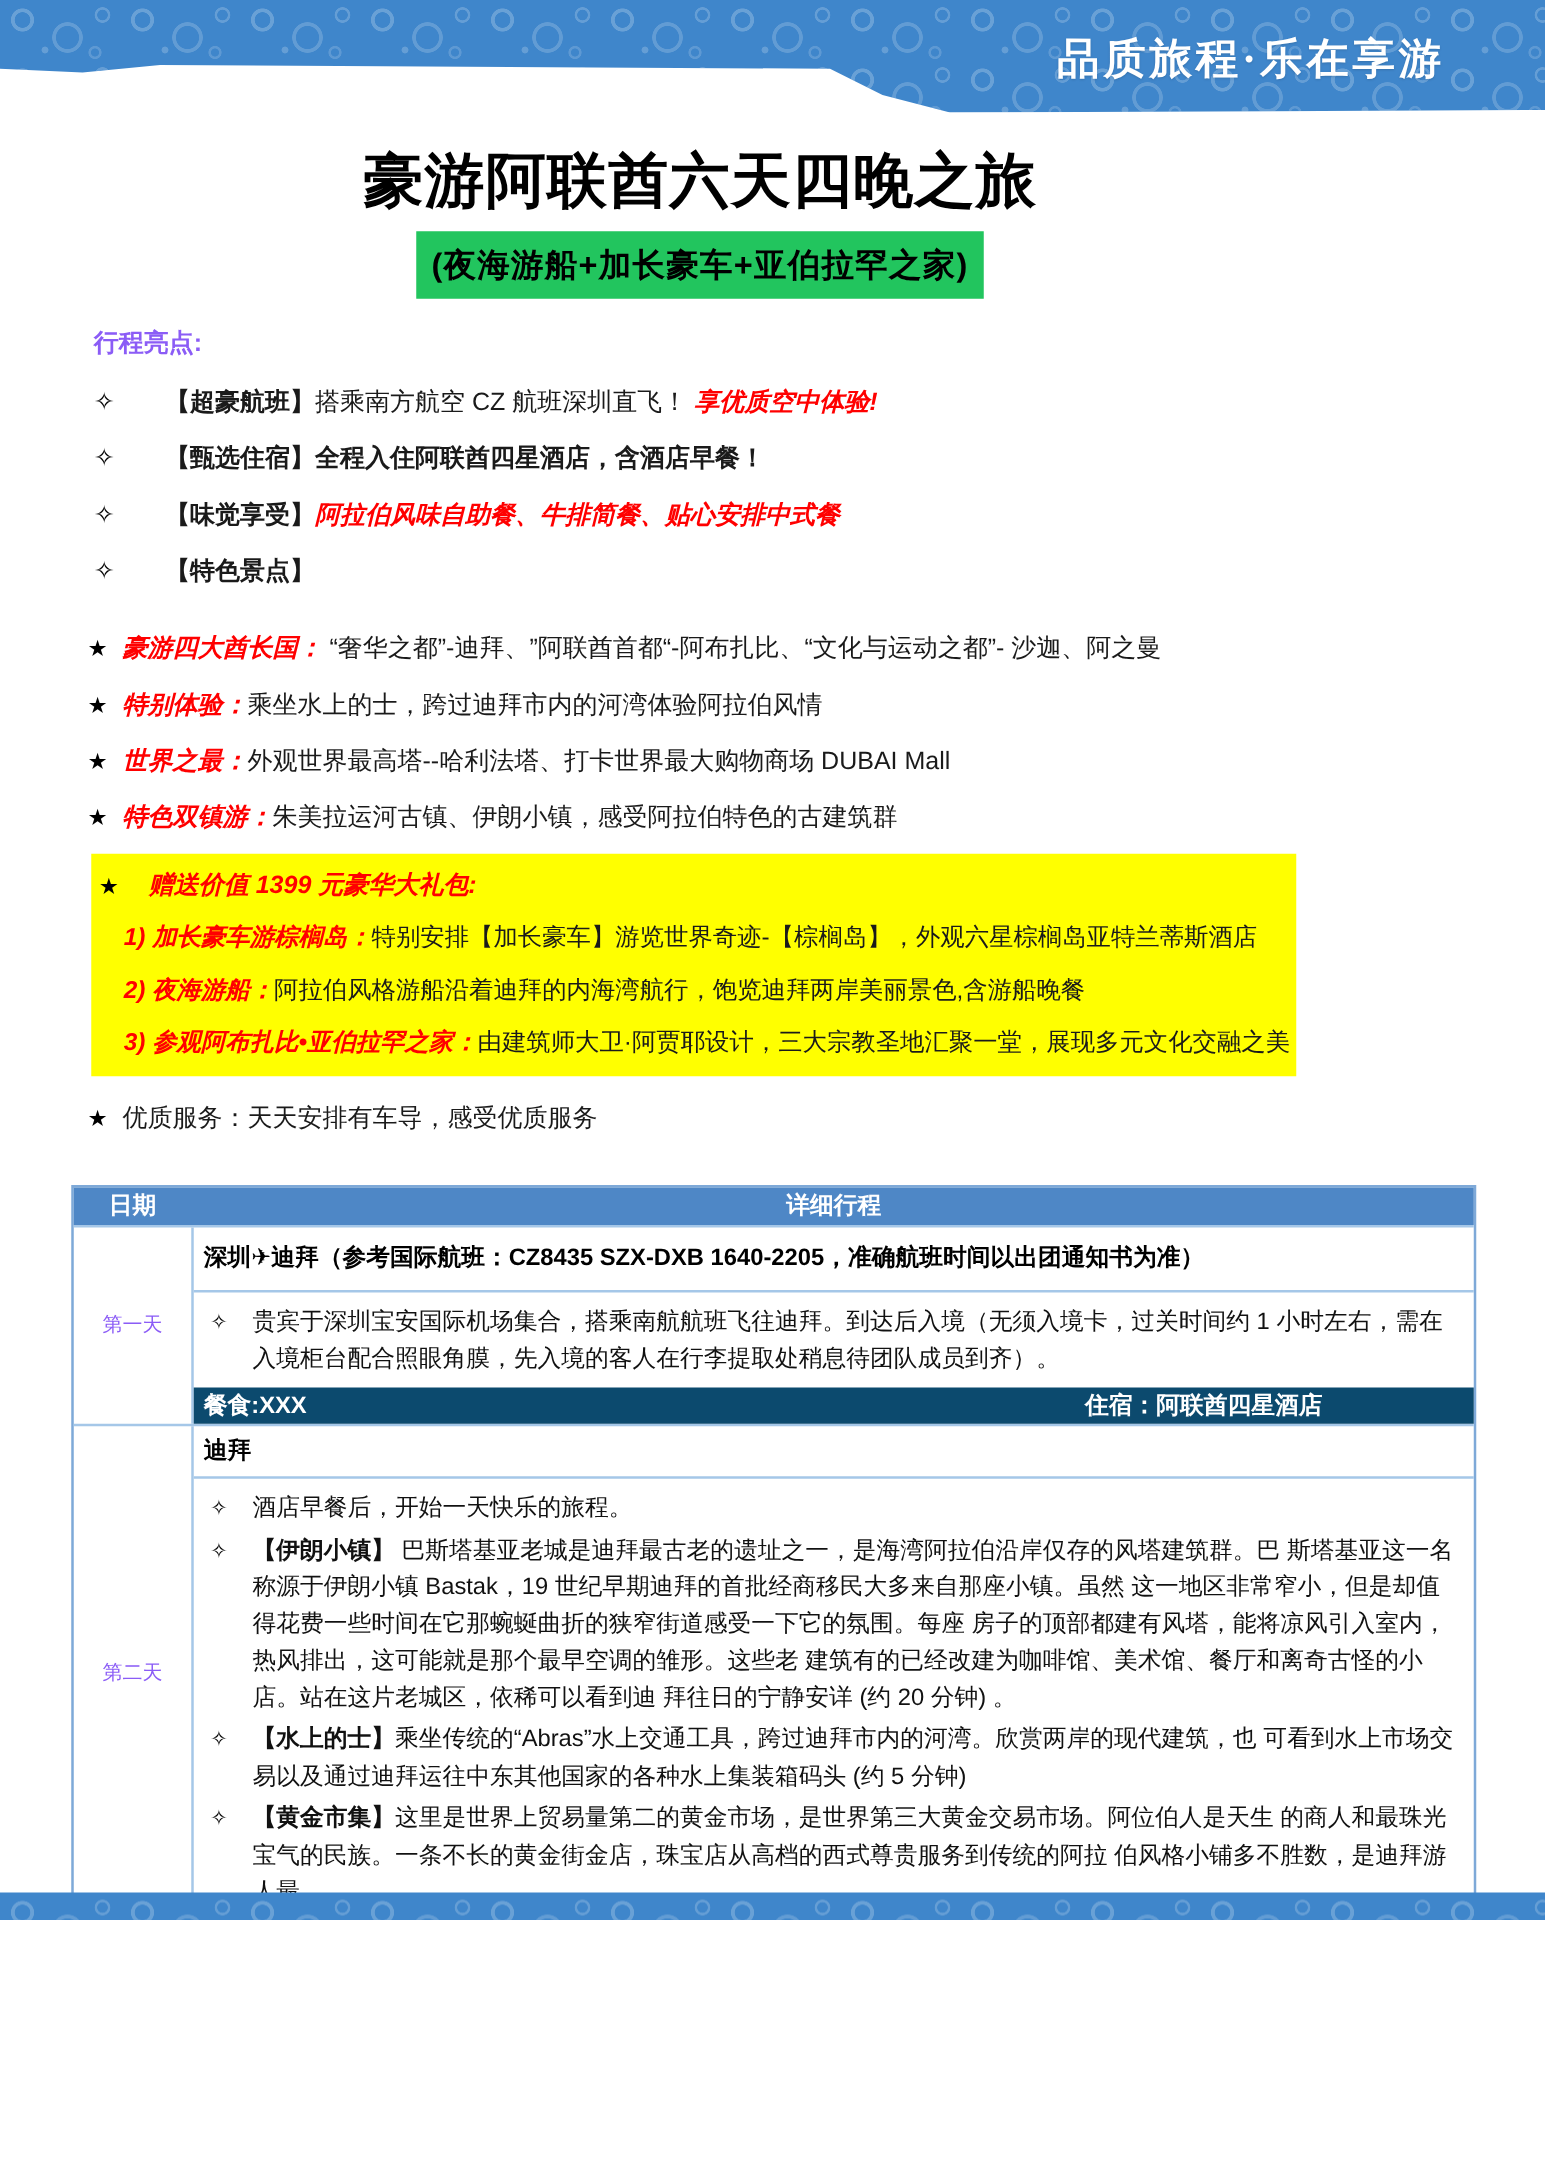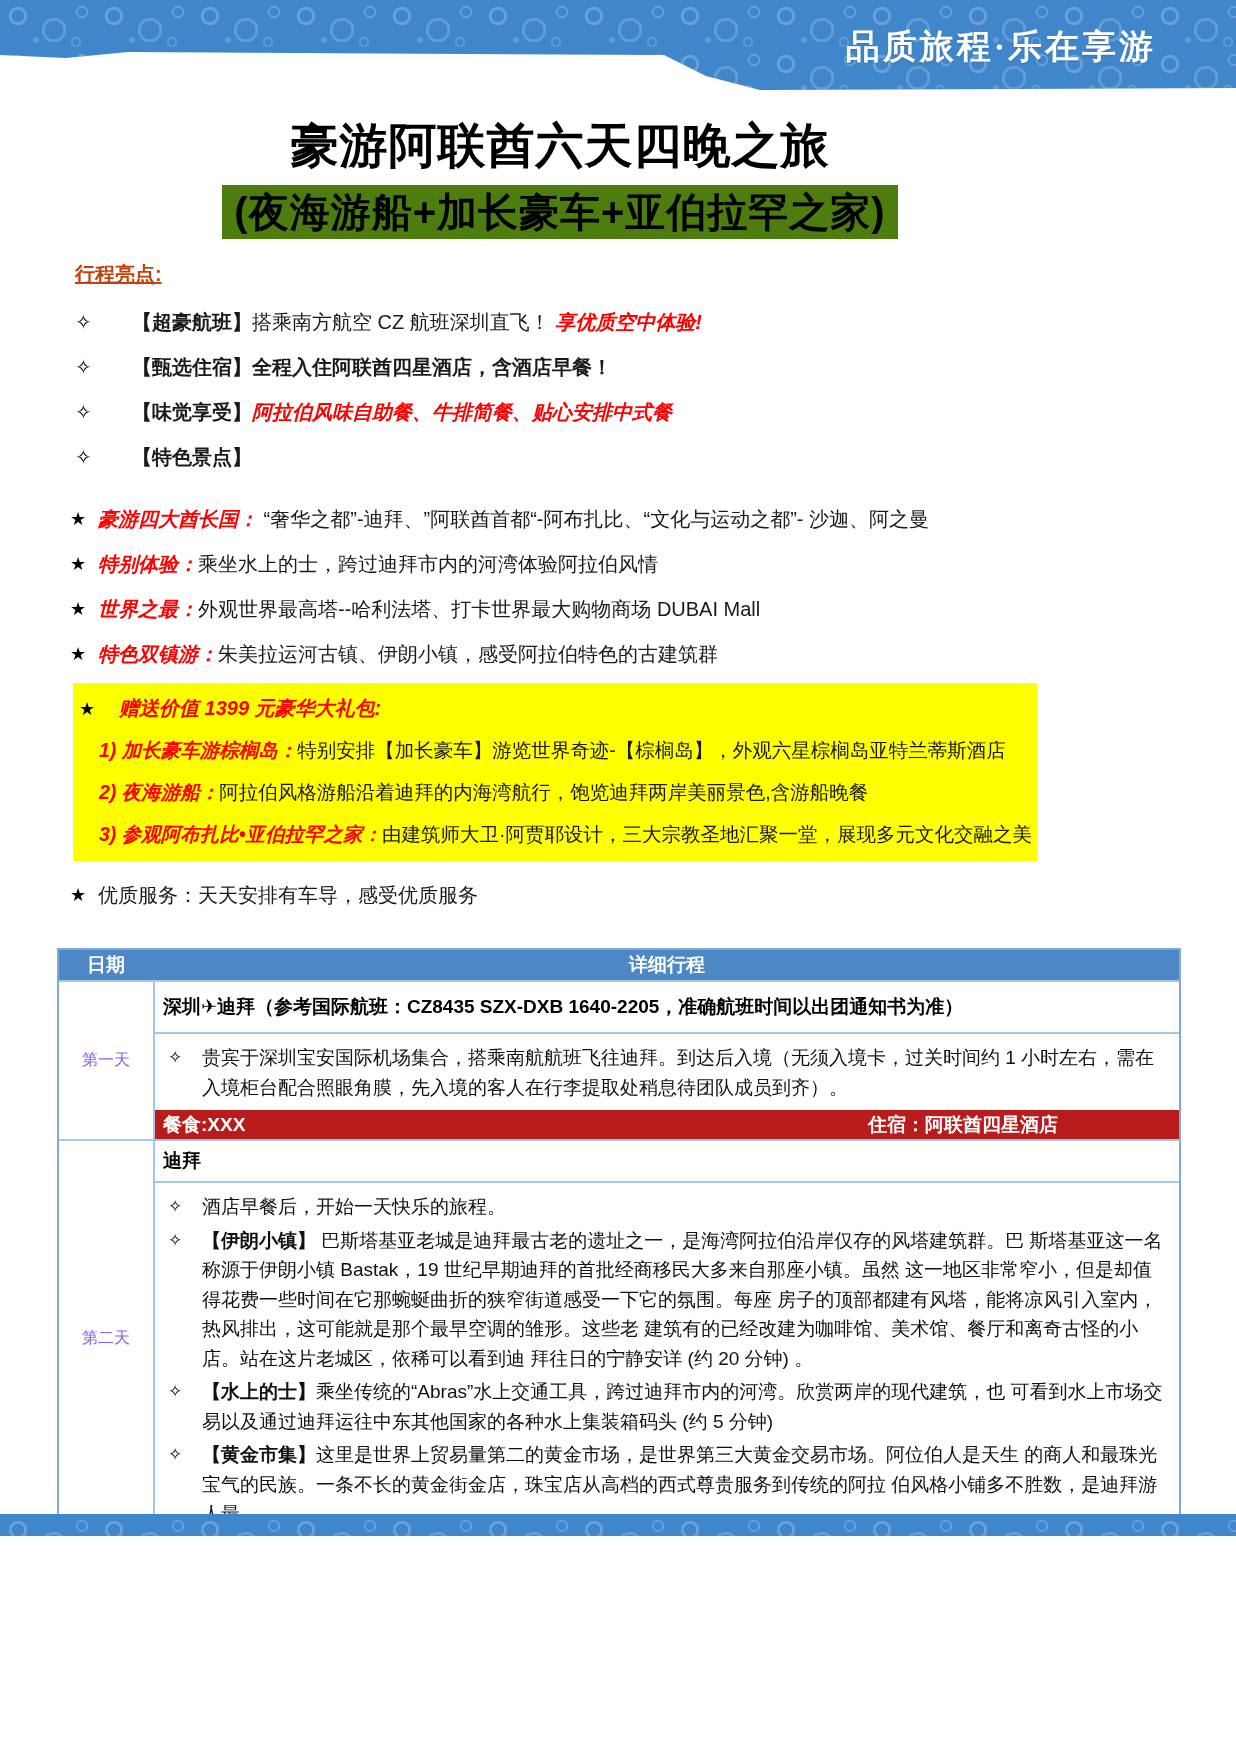--- a/index.html
+++ b/index.html
@@ -28,26 +28,26 @@
     font-size:34px;color:#ffffff;letter-spacing:3px;text-shadow:0 1px 2px rgba(0,0,0,.15);
   }
   .bottom-banner{position:absolute;left:0;bottom:0;width:100%;height:22px;}
   
   .title-block{text-align:center;padding-right:116px;margin-top:24px;}
   .main-title{
     margin:12px;font-size:48px;line-height:54px;font-weight:900;color:#000;letter-spacing:1px;
   }
   .subtitle-wrap{margin-top:6px;}
   .subtitle{
-    display:inline-block;background:#4d7c0f;color:#000;font-weight:bold;
-    font-size:40px;line-height:54px;padding:0 12px;letter-spacing:1px;
+    display:inline-block;background:#22c55e;color:#000;font-weight:bold;
+    font-size:26px;line-height:54px;padding:0 12px;letter-spacing:1px;
   }
   
   .content{margin:0 56px;}
-  .hl-heading{margin:22px 0 0 19px;font-size:20px;font-weight:bold;color:#c2410c;text-decoration:underline;}
+  .hl-heading{margin:22px 0 0 19px;font-size:20px;font-weight:bold;color:#8b5cf6;}
   .d-item{position:relative;margin-top:23px;padding-left:76px;font-size:20px;line-height:22px;}
   .d-item .bul{position:absolute;left:19px;top:0;font-size:20px;color:#000;}
   .s-item{position:relative;margin-top:23px;padding-left:42px;font-size:20px;line-height:22px;}
   .s-item.first{margin-top:40px;}
   .s-item .bul{position:absolute;left:14px;top:0;font-size:18px;color:#000;}
   .bold{font-weight:bold;}
   .red{color:#ff0000;font-style:italic;}
   .gift{margin-top:18px;margin-left:17px;width:964px;background:#ffff00;padding:14px 0 16px 0;}
   .gift-head{position:relative;padding-left:46px;font-size:20px;line-height:22px;}
   .gift-head .bul{position:absolute;left:6px;top:1px;font-size:18px;color:#000;}
@@ -66,21 +66,21 @@
     border-right:2px solid #a5c7e8;font-size:16px;color:#8b5cf6;
   }
   .t-detail-cell{flex:1;min-width:0;}
   .route{font-weight:bold;line-height:50px;padding-left:8px;border-bottom:2px solid #a5c7e8;color:#000;}
   .route.city{line-height:40px;}
   .paras{padding:9px 0 8px 0;}
   .para{position:relative;padding-left:47px;padding-right:8px;line-height:29.5px;margin-top:4px;color:#111;}
   .para:first-child{margin-top:0;}
   .para .bul{position:absolute;left:13px;top:0;font-size:17px;color:#000;}
   .meal-bar{
-    position:relative;height:29px;line-height:29px;background:#b91c1c;color:#fff;font-weight:bold;
+    position:relative;height:29px;line-height:29px;background:#0c4a6e;color:#fff;font-weight:bold;
     padding-left:8px;
   }
   .meal-bar .lodging{position:absolute;left:713px;top:0;}
 </style>
 </head>
 <body>
 
 <div class="page">
 
   <div class="top-banner pattern">

